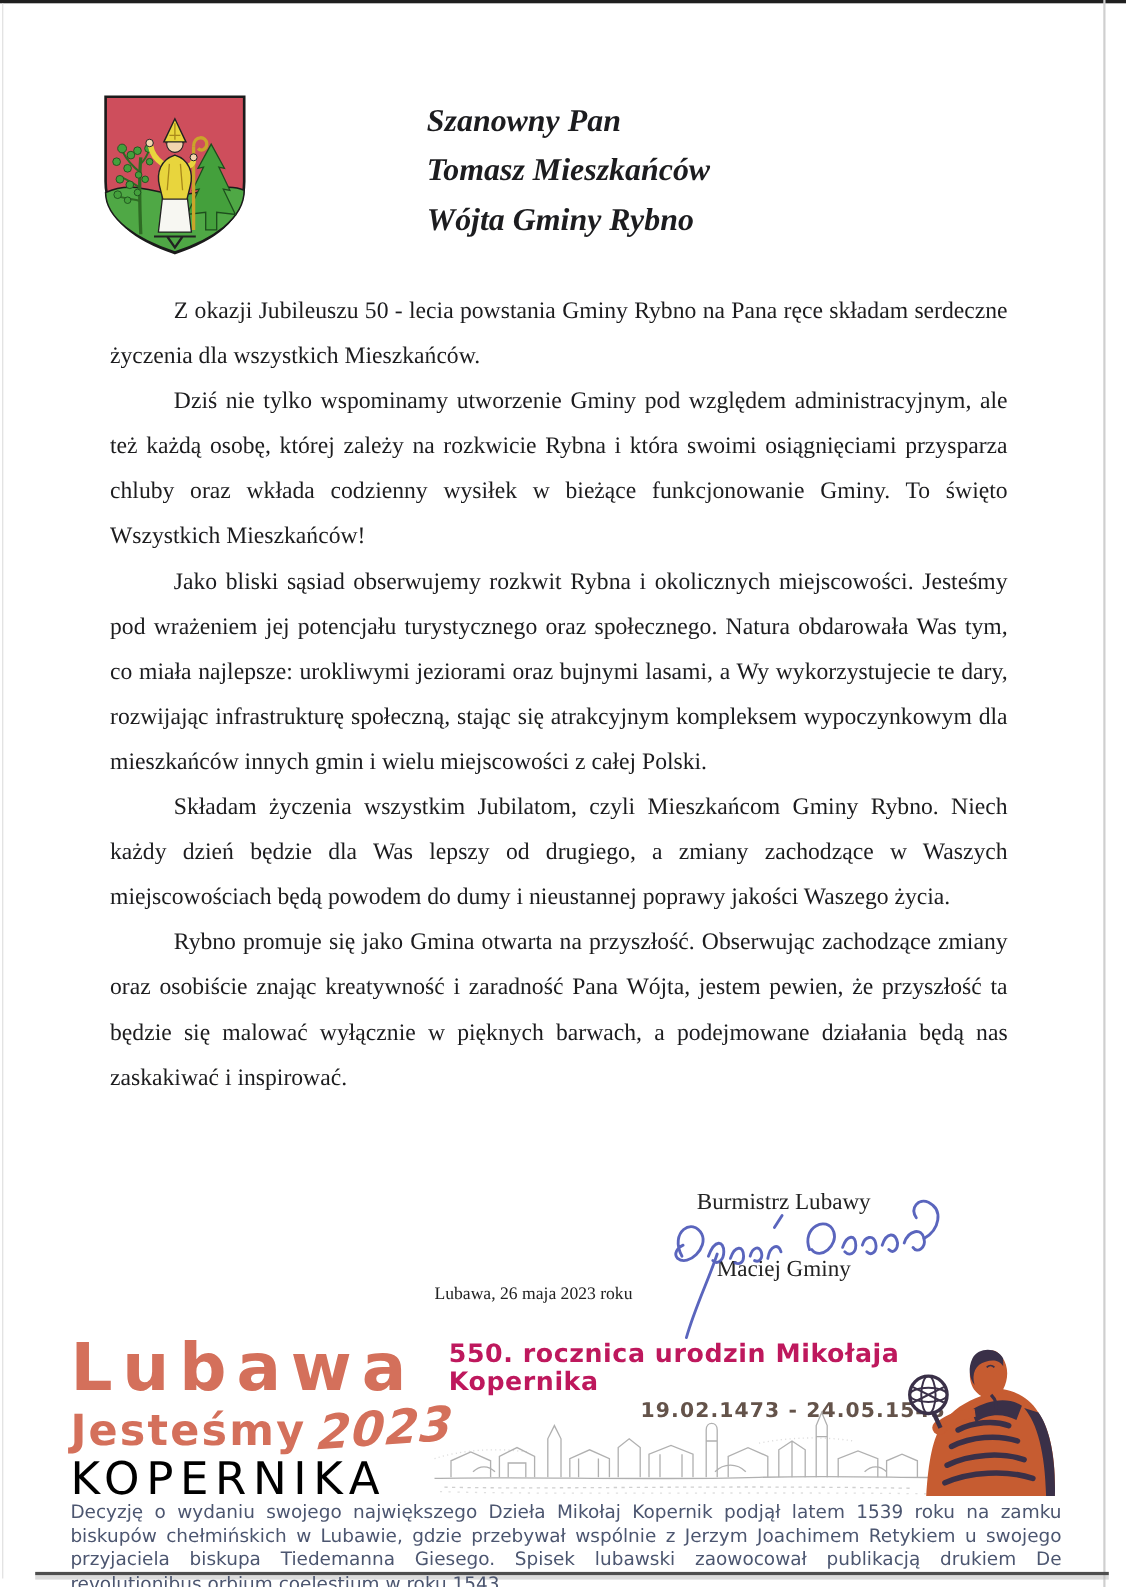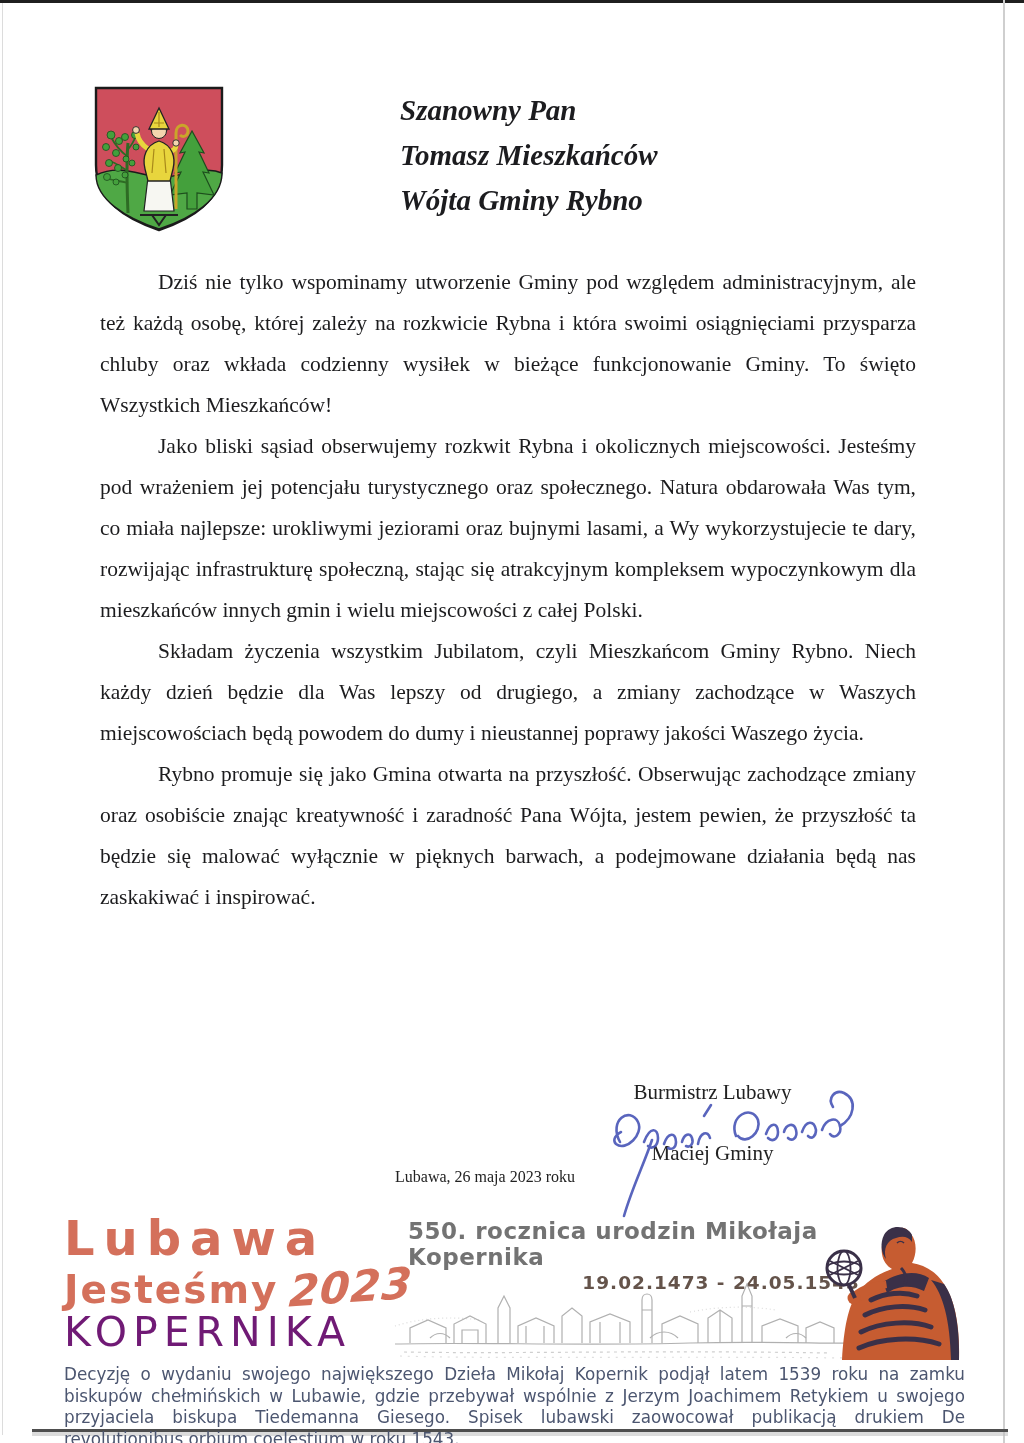--- a/index.html
+++ b/index.html
@@ -11,47 +11,47 @@
   .edge{position:absolute;}
   .edge-top{left:0;top:0;width:1024px;height:3px;background:#1f1f1f;}
   .edge-left{left:2px;top:3px;width:1px;height:1432px;background:#dcdcdc;}
   .edge-right{left:1003px;top:0;width:2px;height:1443px;background:#cfcfcf;}
   .edge-bottom{left:32px;top:1429px;width:976px;height:3px;background:#4e4e4e;}
   .edge-bottom-soft{left:32px;top:1432px;width:976px;height:4px;background:#bdbdbd;opacity:.55;}
 
   
   .coat{position:absolute;left:92px;top:85px;width:134px;height:148px;}
   .recipient{
-    position:absolute;left:400px;top:88px;
+    position:absolute;left:388px;top:88px;
     font-weight:bold;font-style:italic;font-size:29px;line-height:45px;color:#1c1c1f;
   }
 
   
   .letter-body{position:absolute;left:100px;top:262px;width:816px;}
   .letter-body p{
     margin:0;text-indent:58px;text-align:justify;
     font-size:21.5px;line-height:41px;color:#1c1c1e;
   }
 
   
   .sig-block{position:absolute;left:600px;top:1080px;width:225px;text-align:center;font-size:21px;color:#222;}
   .sig-title{display:block;}
   .sig-name{display:block;margin-top:36px;}
   .sig-hand{position:absolute;left:586px;top:1076px;width:290px;height:146px;pointer-events:none;}
   .dateline{position:absolute;left:395px;top:1168px;font-size:16px;color:#222;}
 
   
   .banner{position:absolute;left:60px;top:1208px;width:908px;height:155px;font-family:"DejaVu Sans", sans-serif;}
   .logo{position:absolute;left:4px;top:6px;line-height:1;}
-  .logo-l1{font-size:48px;font-weight:bold;letter-spacing:9px;color:#D4705B;}
+  .logo-l1{font-size:60px;font-weight:bold;letter-spacing:9px;color:#D4705B;}
   .logo-l2{margin-top:4px;font-size:39px;font-weight:bold;letter-spacing:2px;color:#D4705B;display:flex;align-items:flex-end;gap:10px;}
   .logo-year{display:inline-block;font-style:italic;font-size:43px;transform:rotate(-4deg) skewX(-8deg);letter-spacing:1px;}
-  .logo-l3{margin-top:3px;font-size:41px;font-weight:normal;letter-spacing:6px;color:#701a75;}
+  .logo-l3{margin-top:3px;font-size:41px;font-weight:normal;letter-spacing:6px;color:#000000;}
   .anniv{position:absolute;left:348px;top:10px;width:452px;}
-  .anniv-title{font-size:23px;font-weight:bold;color:#737373;letter-spacing:.5px;}
+  .anniv-title{font-size:23px;font-weight:bold;color:#be185d;letter-spacing:.5px;}
   .anniv-dates{margin-top:2px;text-align:right;font-size:18.5px;font-weight:bold;color:#64534A;letter-spacing:1px;}
   .panorama{position:absolute;left:330px;top:58px;width:472px;height:95px;}
   .statue{position:absolute;left:753px;top:0px;width:152px;height:152px;}
   .footnote{
     position:absolute;left:64px;top:1364px;width:901px;
     font-family:"DejaVu Sans", sans-serif;font-size:16.8px;line-height:21.5px;
     color:#4C5670;text-align:justify;
   }
 </style>
 </head>
@@ -111,20 +111,21 @@
     </svg>
   </div>
 
   <div class="recipient">
     <div>Szanowny Pan</div>
     <div>Tomasz Mieszkańców</div>
     <div>Wójta Gminy Rybno</div>
   </div>
 
   <div class="letter-body">
+    <p>Z okazji Jubileuszu 50 - lecia powstania Gminy Rybno na Pana ręce składam serdeczne życzenia dla wszystkich Mieszkańców.</p>
     <p>Dziś nie tylko wspominamy utworzenie Gminy pod względem administracyjnym, ale też każdą osobę, której zależy na rozkwicie Rybna i która swoimi osiągnięciami przysparza chluby oraz wkłada codzienny wysiłek w bieżące funkcjonowanie Gminy. To święto Wszystkich Mieszkańców!</p>
     <p>Jako bliski sąsiad obserwujemy rozkwit Rybna i okolicznych miejscowości. Jesteśmy pod wrażeniem jej potencjału turystycznego oraz społecznego. Natura obdarowała Was tym, co miała najlepsze: urokliwymi jeziorami oraz bujnymi lasami, a Wy wykorzystujecie te dary, rozwijając infrastrukturę społeczną, stając się atrakcyjnym kompleksem wypoczynkowym dla mieszkańców innych gmin i wielu miejscowości z całej Polski.</p>
     <p>Składam życzenia wszystkim Jubilatom, czyli Mieszkańcom Gminy Rybno. Niech każdy dzień będzie dla Was lepszy od drugiego, a zmiany zachodzące w Waszych miejscowościach będą powodem do dumy i nieustannej poprawy jakości Waszego życia.</p>
     <p>Rybno promuje się jako Gmina otwarta na przyszłość. Obserwując zachodzące zmiany oraz osobiście znając kreatywność i zaradność Pana Wójta, jestem pewien, że przyszłość ta będzie się malować wyłącznie w pięknych barwach, a podejmowane działania będą nas zaskakiwać i inspirować.</p>
   </div>
 
   <div class="sig-block">
     <span class="sig-title">Burmistrz Lubawy</span>
     <span class="sig-name">Maciej Gminy</span>
   </div>

